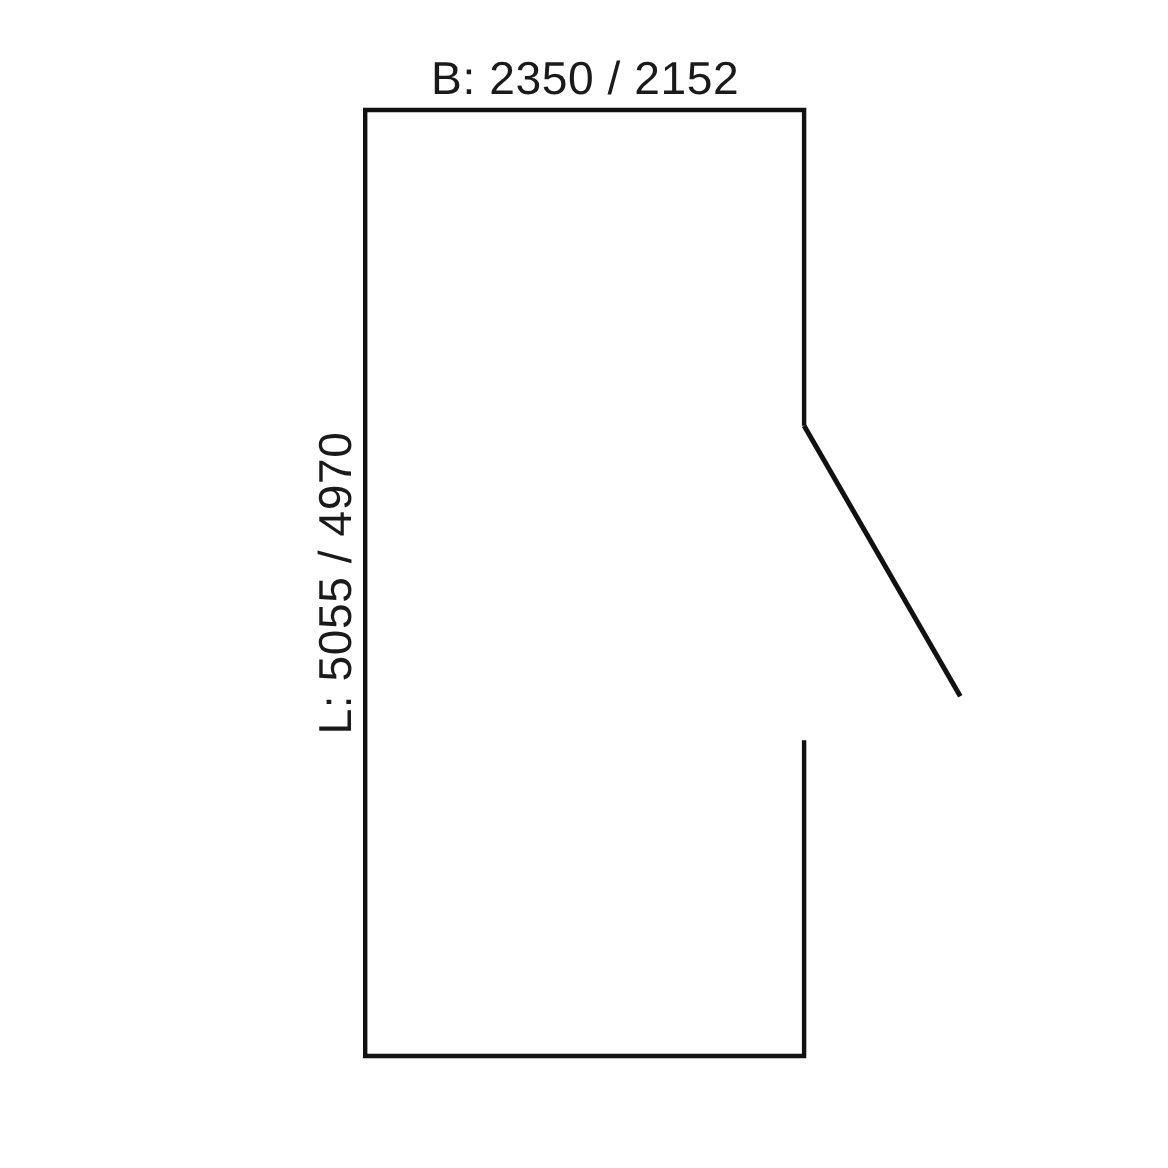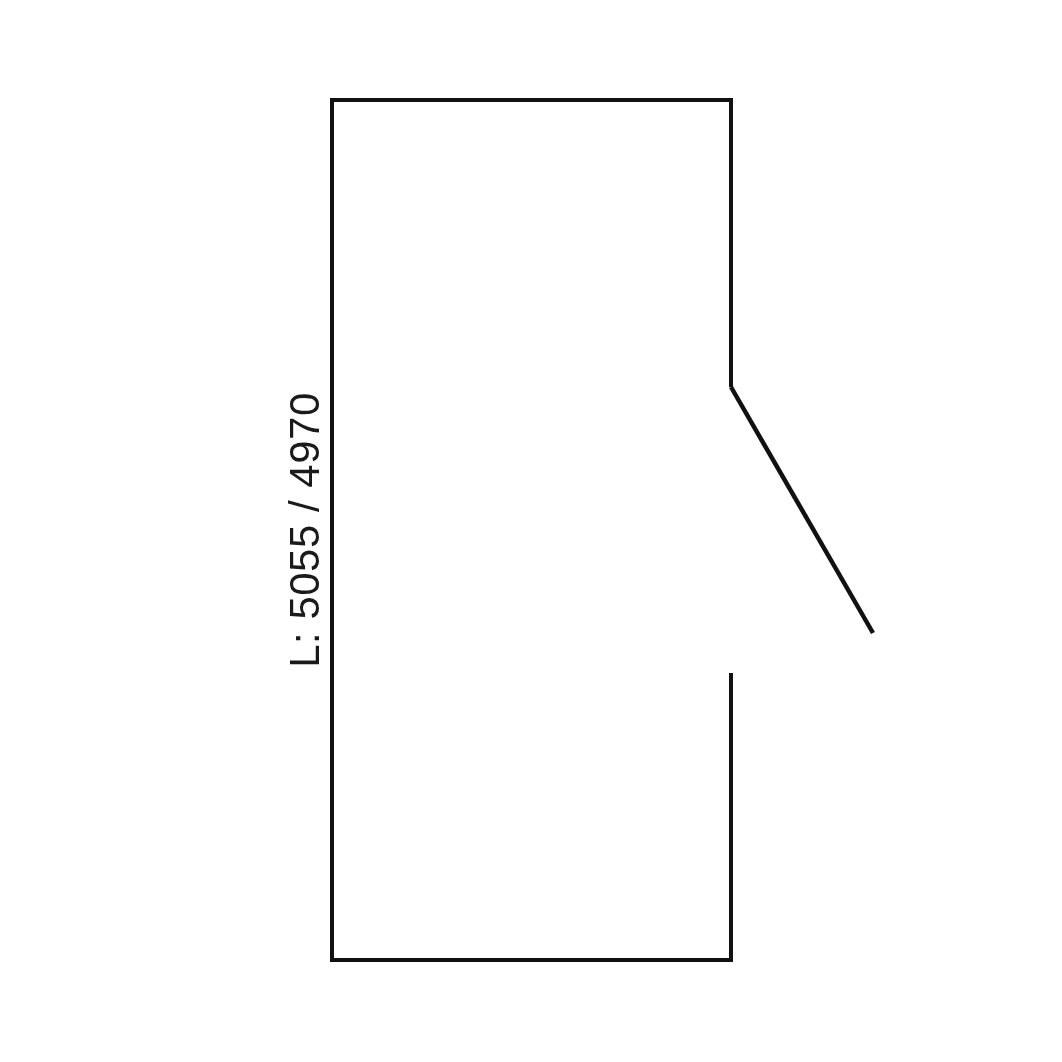--- a/index.html
+++ b/index.html
@@ -61,16 +61,17 @@
 
 <div class="stage">
 
   <svg class="plan-svg" viewBox="0 0 1062 1062" xmlns="http://www.w3.org/2000/svg">
 
     <path d="M 731 387 L 731 100 L 332 100 L 332 960 L 731 960 L 731 673" fill="none" stroke="#111111" stroke-width="4" stroke-linejoin="miter" stroke-linecap="butt"></path>
 
     <line x1="731" y1="387" x2="873" y2="633" stroke="#111111" stroke-width="4.5" stroke-linecap="butt"></line>
   </svg>
 
+  <div class="dim-label dim-label-top">B: 2350 / 2152</div>
 
   <div class="dim-label dim-label-left">L: 5055 / 4970</div>
 
 </div>
 
 </body></html>

